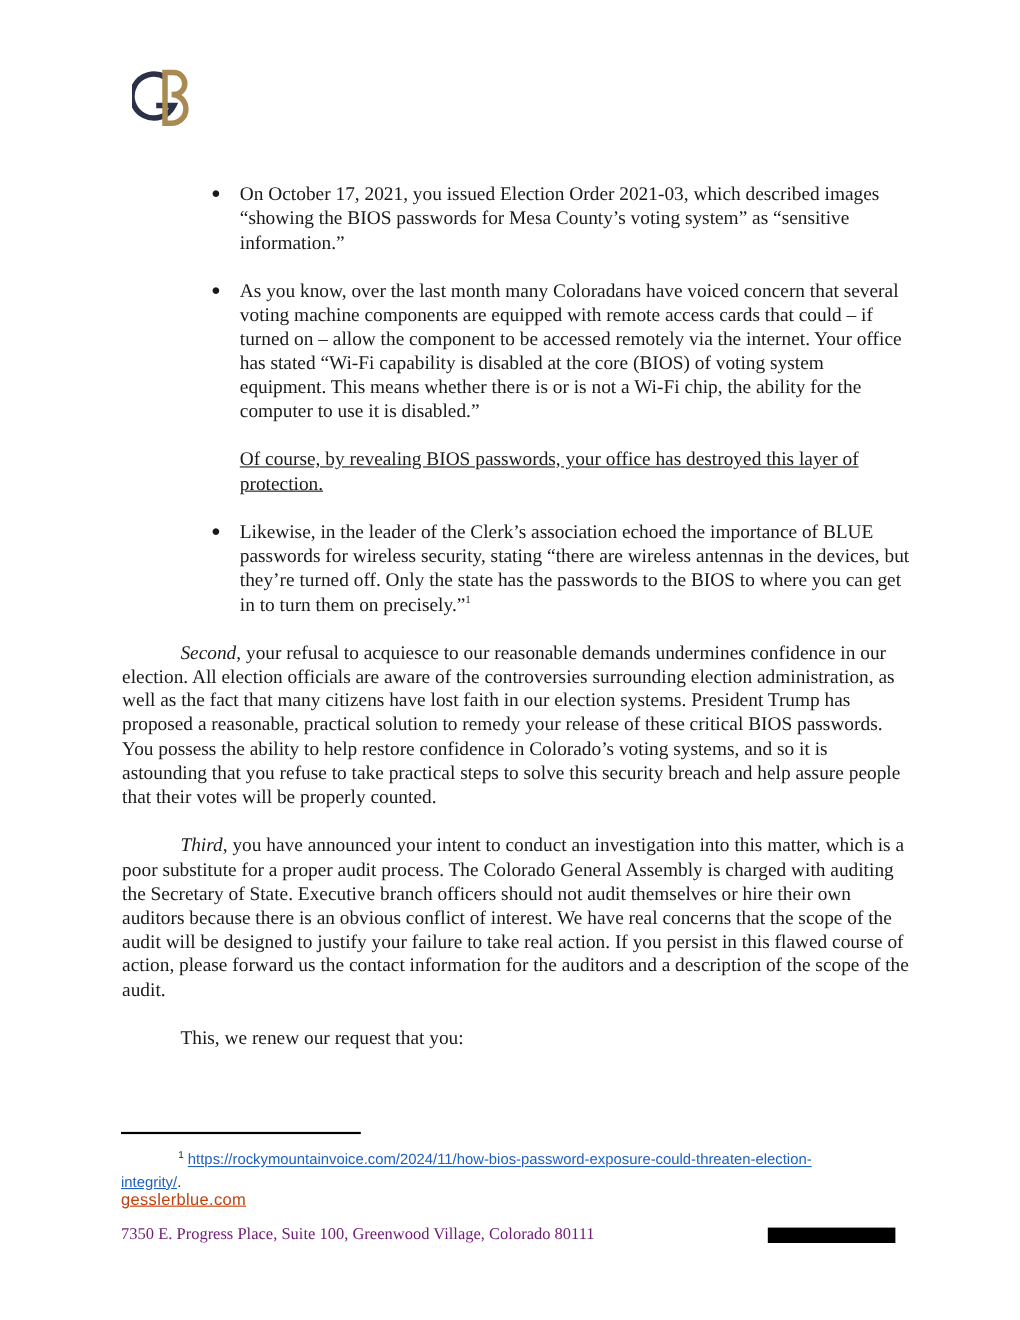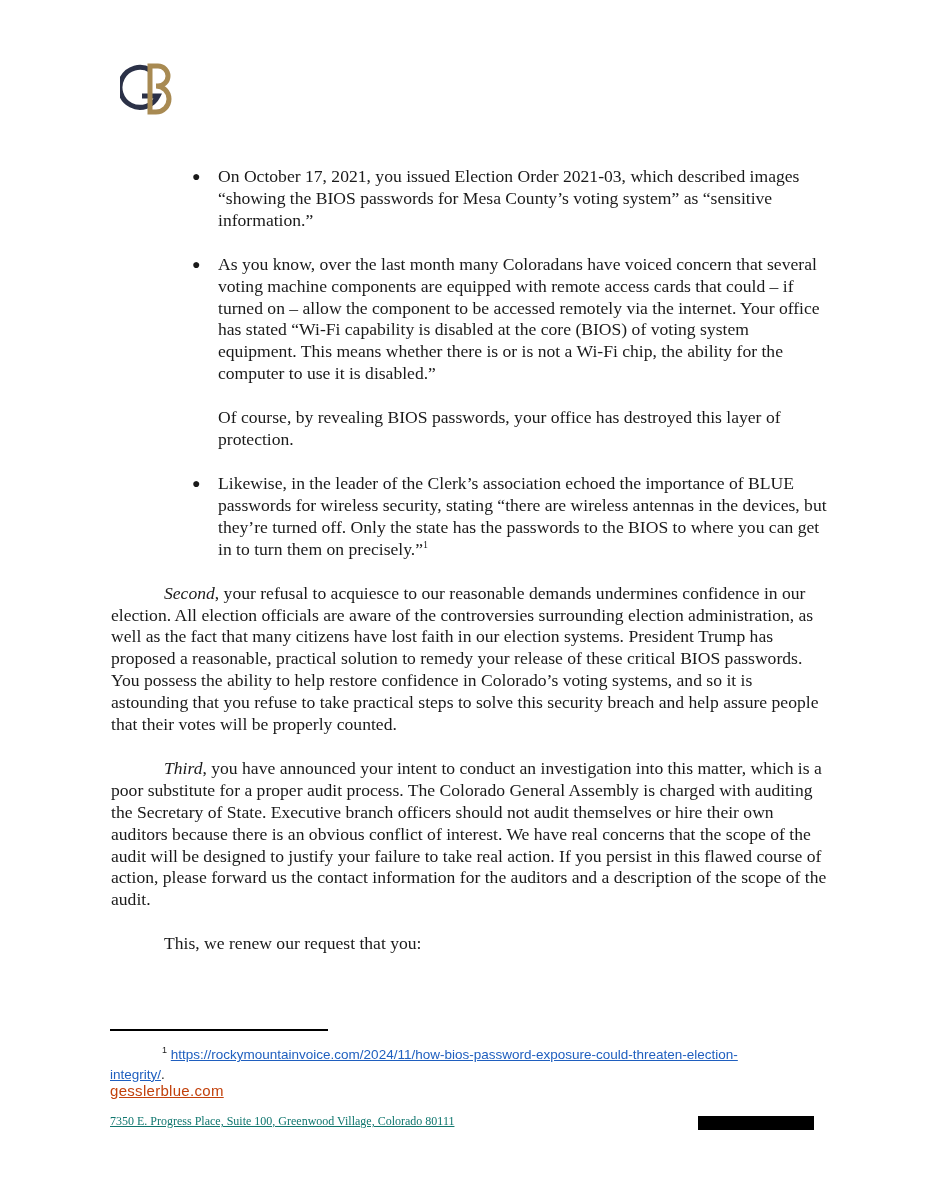--- a/index.html
+++ b/index.html
@@ -12,32 +12,32 @@
     .logo svg { width: 66px; height: 54px; }
     .logo-text { margin-left: 14px; font-family: "Liberation Serif", serif; letter-spacing: 2.5px; line-height: 24px; }
     .logo-line1 { font-size: 20px; color: #2b3147; }
     .logo-line2 { font-size: 20px; color: #2b3147; }
     .logo-law { color: #a88a52; }
 
     .body-text { position: absolute; left: 111px; top: 166px; width: 720px; font-size: 17.6px; line-height: 21.9px; }
     ul.bullets { list-style: none; margin: 0; padding: 0; }
     ul.bullets li { position: relative; padding-left: 107px; margin-bottom: 22px; }
     ul.bullets li .dot { position: absolute; left: 81px; top: 0; font-size: 14px; }
-    .sub-para { margin: 22px 0 0 0; }
+    .sub-para { margin: 22px 0 0 0; text-decoration: underline; }
     p.para { margin: 0 0 22px 0; text-indent: 53px; }
     p.para em { font-style: italic; }
     sup.fn { font-size: 10px; vertical-align: super; line-height: 0; }
 
     .fn-rule { position: absolute; left: 110px; top: 1029px; width: 218px; height: 2px; background: #000; }
     .footnote { position: absolute; left: 110px; top: 1040px; width: 680px; font-family: "Liberation Sans", sans-serif; font-size: 13.5px; line-height: 20px; color: #1a1a1a; }
     .footnote .fn-mark { margin-left: 52px; font-size: 9px; vertical-align: super; }
     .footnote a { color: #1f5fbf; text-decoration: underline; }
 
     .site { position: absolute; left: 110px; top: 1082px; font-family: "Liberation Sans", sans-serif; font-size: 15px; color: #c2410c; letter-spacing: 0.3px; text-decoration: underline; }
-    .address { position: absolute; left: 110px; top: 1114px; font-family: "Liberation Serif", serif; font-size: 12px; color: #0f766e; text-decoration: underline; }
+    .address { position: absolute; left: 110px; top: 1114px; font-family: "Liberation Serif", serif; font-size: 15px; color: #701a75; }
     .redaction { position: absolute; left: 698px; top: 1116px; width: 116px; height: 14px; background: #000; }
   </style>
 </head>
 <body>
 
 <div class="logo">
   <svg viewBox="0 0 66 54">
     <path d="M30 8 A20 20 0 1 0 38 34 L22 34" fill="none" stroke="#2b3147" stroke-width="5"></path>
     <path d="M30 4 L38 4 A10 10 0 0 1 38 24 L36 24 A13 13 0 0 1 36 50 L30 50 Z" fill="none" stroke="#a88a52" stroke-width="5"></path>
   </svg>

